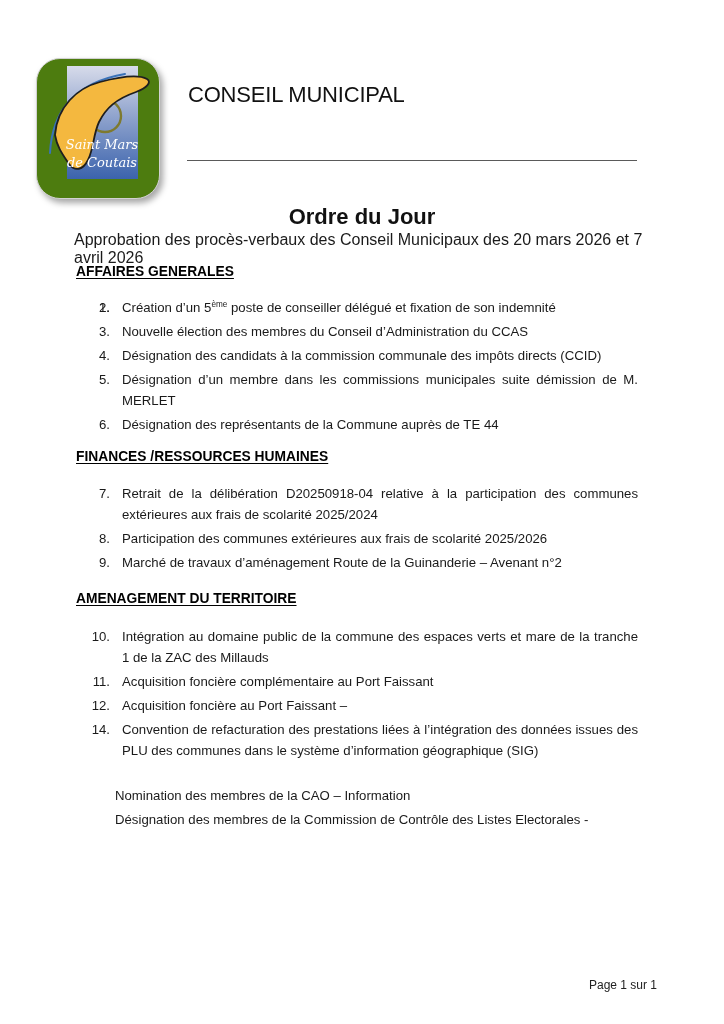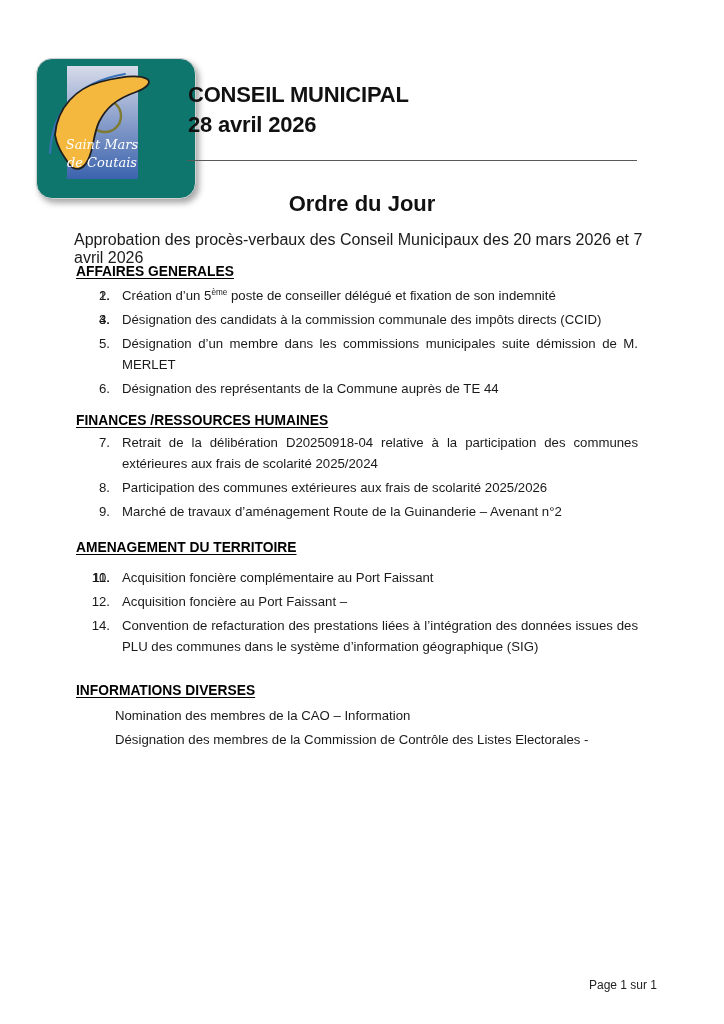--- a/index.html
+++ b/index.html
@@ -8,58 +8,57 @@
     width:724px;height:1024px;
     margin:0 auto;
     background:#ffffff;
     font-family:"Liberation Sans", sans-serif;
     color:#1a1a1a;
     overflow:hidden;
   }
   
   .logo-card{
     position:absolute;left:36px;top:58px;width:122px;height:139px;
-    background:#0f766e;border:1px solid #d2d2d2;border-radius:16px;
+    background:#4d7c0f;border:1px solid #d2d2d2;border-radius:24px;
     box-shadow:3px 4px 6px rgba(0,0,0,0.35);
-    padding-left:36px;
   }
   .logo-card svg{position:absolute;left:0;top:0;}
   .header-text{
     position:absolute;left:188px;top:80px;
-    font-size:22px;font-weight:bold;line-height:30px;color:#111;
+    font-size:22px;font-weight:normal;line-height:30px;color:#111;
     letter-spacing:-0.2px;
   }
   .header-rule{
     position:absolute;left:187px;top:160px;width:450px;height:1px;
     background:#5a5a5a;
   }
   
   .doc-title{
-    position:absolute;top:191px;left:0;width:100%;
+    position:absolute;top:204px;left:0;width:100%;
     text-align:center;font-size:22px;font-weight:bold;color:#111;
   }
   .intro{
     position:absolute;top:231px;left:74px;width:576px;
     font-size:16px;line-height:18px;
   }
   .doc-body{
     position:absolute;top:262px;left:76px;width:562px;
   }
   .section-heading{
     font-size:13.8px;font-weight:bold;color:#000;
     line-height:19px;
     text-decoration:underline;text-underline-offset:2px;
   }
   .section:nth-child(1){margin-top:0;}
   .section:nth-child(2){margin-top:12px;}
   .section:nth-child(3){margin-top:16px;}
   .section:nth-child(4){margin-top:24px;}
-  .section:nth-child(1) .section-heading{margin-bottom:4px;}
-  .section:nth-child(2) .section-heading{margin-bottom:2px;}
-  .section:nth-child(3) .section-heading{margin-bottom:10px;}
+  .section:nth-child(1) .section-heading{margin-bottom:16px;}
+  .section:nth-child(2) .section-heading{margin-bottom:17px;}
+  .section:nth-child(3) .section-heading{margin-bottom:18px;}
   .section:nth-child(4) .section-heading{margin-bottom:5px;}
   .item{
     position:relative;
     padding-left:46px;
     font-size:13.2px;line-height:21px;
     margin-bottom:3px;
     text-align:justify;
   }
   .item .num{
     position:absolute;left:0;top:0;width:40px;
@@ -91,52 +90,50 @@
       <path d="M13,94 C15,54 36,24 88,15" fill="none" stroke-width="2" stroke-linecap="round" stroke="#3a72b8"></path>
       <circle cx="68" cy="57" r="16" fill="none" stroke-width="2.4" stroke="#7e7a2f"></circle>
       <path d="M18,76 C20,48 40,29 63,23 C82,18 101,15 110,20 C115,23 110,29 99,33 C79,40 69,49 62,63 C56,76 57,89 51,101 C46,111 38,113 32,105 C26,96 20,88 18,76 Z" stroke-width="1.8" stroke-linejoin="round" stroke="#1f1f1f" fill="#f4b83f"></path>
       <text x="65" y="90" text-anchor="middle" font-size="13" font-style="italic" font-family="DejaVu Serif, serif" fill="#ffffff">Saint Mars</text>
       <text x="65" y="108" text-anchor="middle" font-size="13" font-style="italic" font-family="DejaVu Serif, serif" fill="#ffffff">de Coutais</text>
     </svg>
   </div>
 
   <div class="header-text">
     <div>CONSEIL MUNICIPAL</div>
-    <div>28 avril 2026</div>
   </div>
   <div class="header-rule"></div>
 
   <div class="doc-title">Ordre du Jour</div>
   <div class="intro">Approbation des procès-verbaux des Conseil Municipaux des 20 mars 2026 et 7 avril 2026</div>
 
   <div class="doc-body">
       <div class="section">
         <div class="section-heading">AFFAIRES GENERALES</div>
         <div class="item"><span class="num">1.</span></div>
         <div class="item"><span class="num">2.</span><span class="item-text"><span>Création d’un 5</span><sup>ème</sup><span> poste de conseiller délégué et fixation de son indemnité</span></span></div>
-        <div class="item"><span class="num">3.</span></div>
+        <div class="item"><span class="num">3.</span><span class="item-text">Nouvelle élection des membres du Conseil d’Administration du CCAS</span></div>
         <div class="item"><span class="num">4.</span><span class="item-text">Désignation des candidats à la commission communale des impôts directs (CCID)</span></div>
         <div class="item"><span class="num">5.</span><span class="item-text">Désignation d’un membre dans les commissions municipales suite démission de M. MERLET</span></div>
         <div class="item"><span class="num">6.</span><span class="item-text">Désignation des représentants de la Commune auprès de TE 44</span></div>
       </div>
       <div class="section">
         <div class="section-heading">FINANCES /RESSOURCES HUMAINES</div>
         <div class="item"><span class="num">7.</span><span class="item-text">Retrait de la délibération D20250918-04 relative à la participation des communes extérieures aux frais de scolarité 2025/2024</span></div>
         <div class="item"><span class="num">8.</span><span class="item-text">Participation des communes extérieures aux frais de scolarité 2025/2026</span></div>
         <div class="item"><span class="num">9.</span><span class="item-text">Marché de travaux d’aménagement Route de la Guinanderie – Avenant n°2</span></div>
       </div>
       <div class="section">
         <div class="section-heading">AMENAGEMENT DU TERRITOIRE</div>
-        <div class="item"><span class="num">10.</span></div>
+        <div class="item"><span class="num">10.</span><span class="item-text">Intégration au domaine public de la commune des espaces verts et mare de la tranche 1 de la ZAC des Millauds</span></div>
         <div class="item"><span class="num">11.</span><span class="item-text">Acquisition foncière complémentaire au Port Faissant</span></div>
         <div class="item"><span class="num">12.</span><span class="item-text">Acquisition foncière au Port Faissant –</span></div>
         <div class="item"><span class="num">14.</span><span class="item-text">Convention de refacturation des prestations liées à l’intégration des données issues des PLU des communes dans le système d’information géographique (SIG)</span></div>
       </div>
       <div class="section">
-        <div class="section-heading">INFORMATIONS DIVERSES</div>
         <div class="item no-num"><span class="item-text">Nomination des membres de la CAO – Information</span></div>
         <div class="item no-num"><span class="item-text">Désignation des membres de la Commission de Contrôle des Listes Electorales -</span></div>
       </div>
     </div>
 
   <div class="page-footer">Page 1 sur 1</div>
 
 </div>
 
 </body></html>

